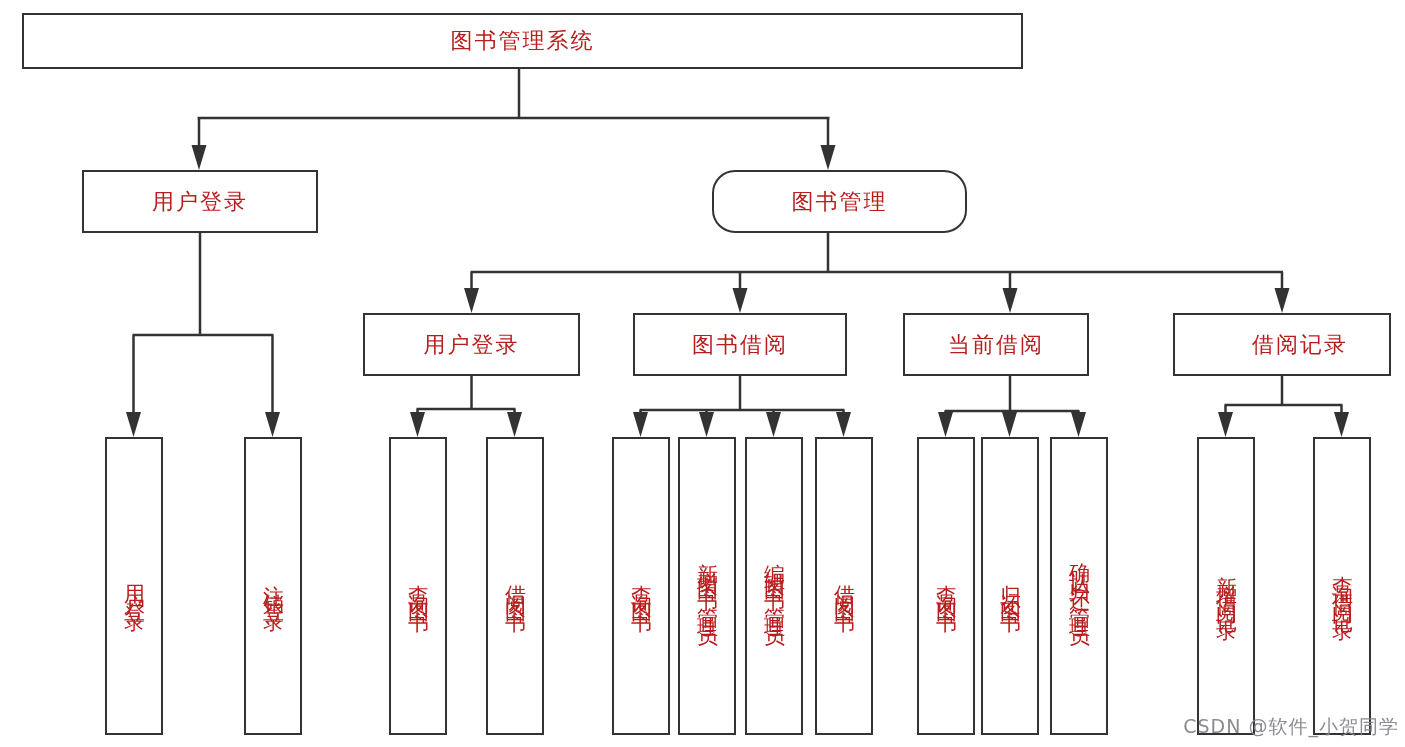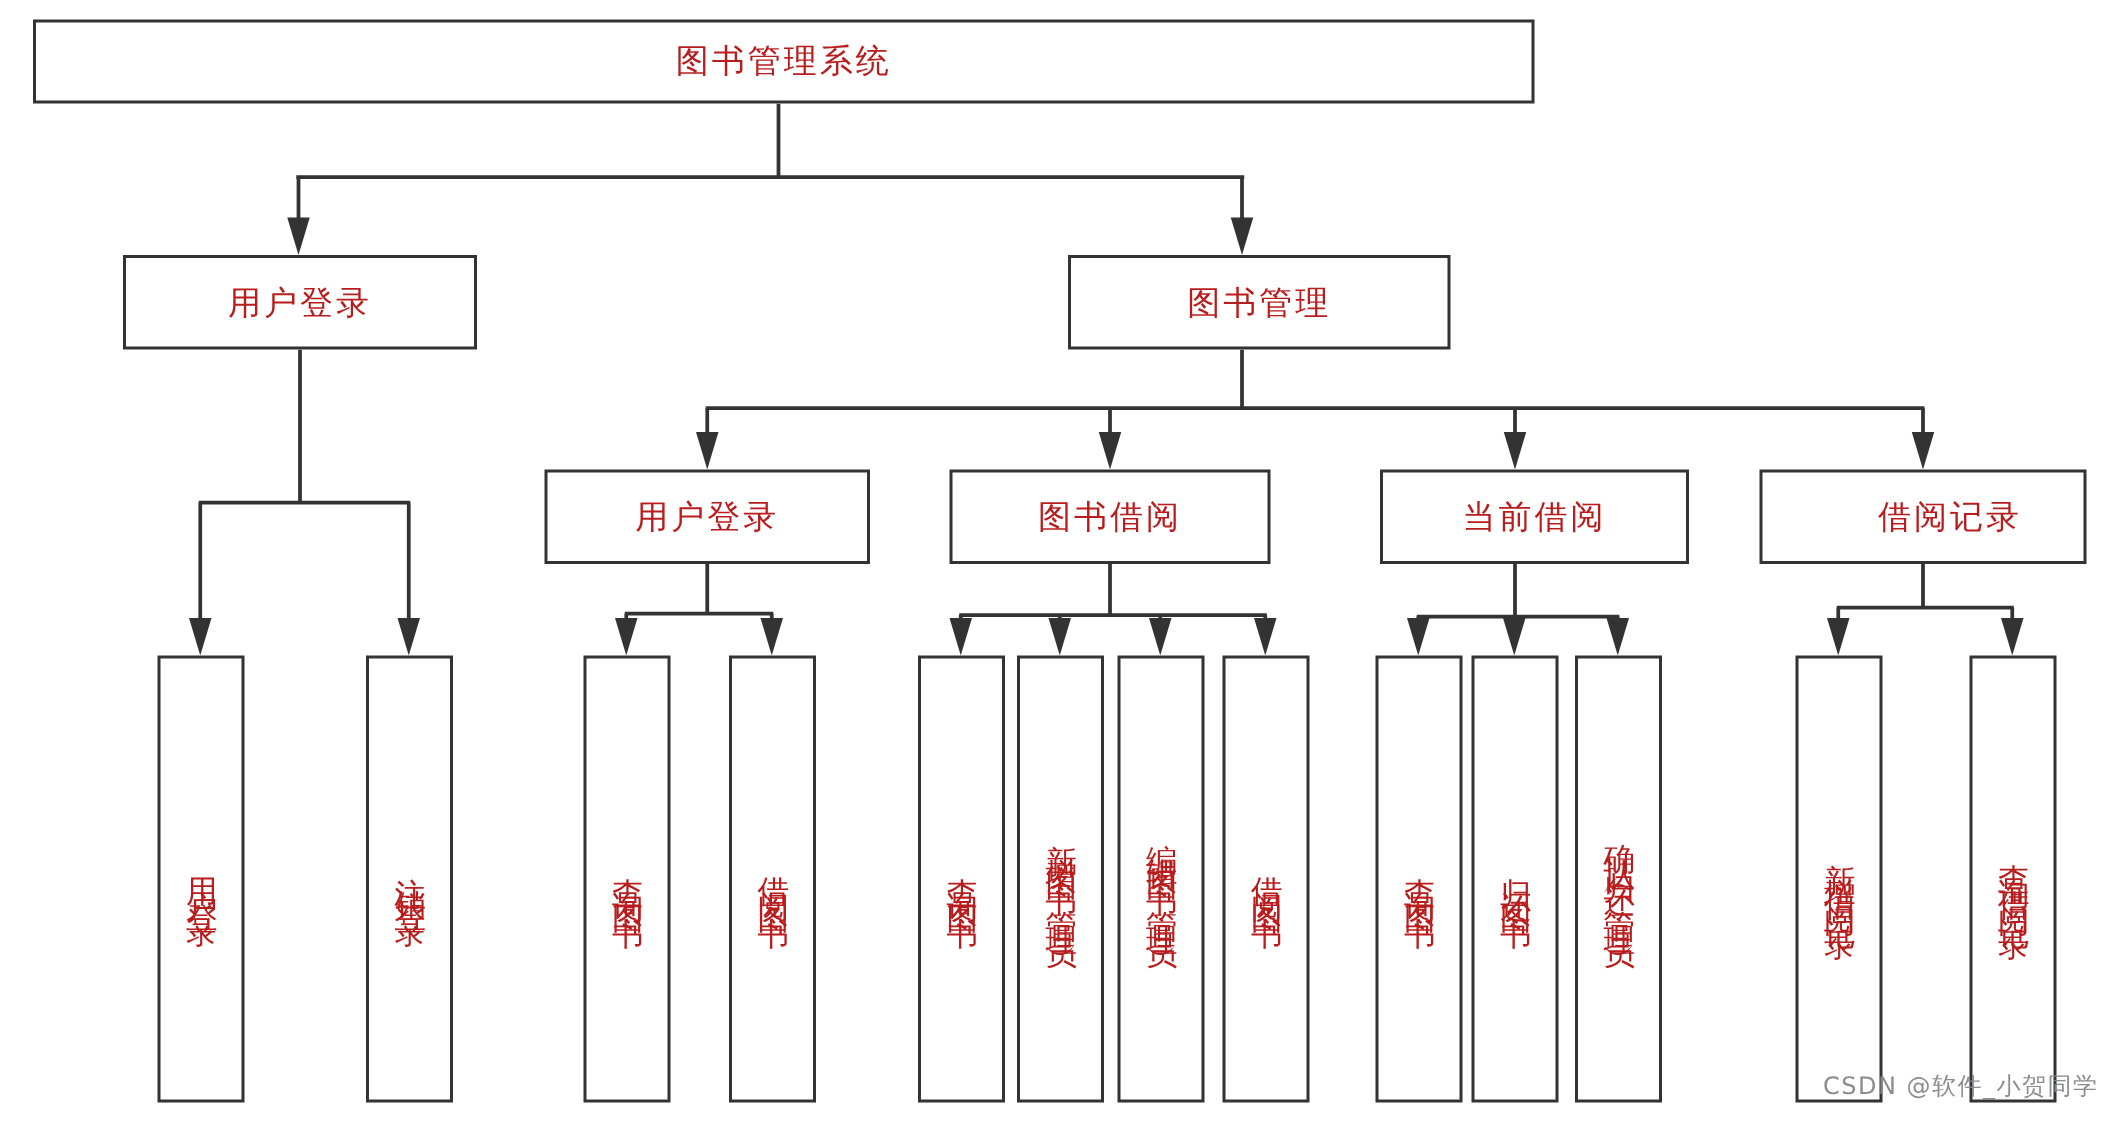--- a/index.html
+++ b/index.html
@@ -17,21 +17,21 @@
     color:#b91c1c;
   }
   .node.h{font-size:22px;letter-spacing:2px;white-space:nowrap;}
   .node.leaf{
     writing-mode:vertical-rl;text-orientation:mixed;
     font-size:21px;letter-spacing:9px;line-height:1;
     width:58px;top:437px;height:298px;
   }
   .watermark{
     position:absolute;z-index:2;right:6px;top:714px;
-    font-size:16px;letter-spacing:1px;color:#85858d;opacity:.95;
+    font-size:19px;letter-spacing:1px;color:#85858d;opacity:.95;
     white-space:nowrap;
   }
 </style>
 </head>
 <body>
 
 <div id="stage">
 
   <svg class="connectors" width="1405" height="747" viewBox="0 0 1405 747">
     <g stroke="#333333" stroke-width="2.5" fill="none">
@@ -69,25 +69,25 @@
       <polygon points="1002,412 1017,412 1009.5,437"></polygon>
       <polygon points="1071,412 1086,412 1078.5,437"></polygon>
       <polygon points="1218,412 1233,412 1225.5,437"></polygon>
       <polygon points="1334,412 1349,412 1341.5,437"></polygon>
     </g>
   </svg>
 
   <div class="node h" style="left:22px;top:13px;width:1001px;height:56px;">图书管理系统</div>
 
   <div class="node h" style="left:82px;top:170px;width:236px;height:63px;">用户登录</div>
-  <div class="node h" style="left:712px;top:170px;width:255px;height:63px;">图书管理</div>
+  <div class="node h" style="left:712px;top:170px;width:255px;height:63px;border-radius:23px;">图书管理</div>
 
   <div class="node h" style="left:363px;top:313px;width:217px;height:63px;">用户登录</div>
   <div class="node h" style="left:633px;top:313px;width:214px;height:63px;">图书借阅</div>
-  <div class="node h" style="left:903px;top:313px;width:206px;height:63px;margin-left:17px;">当前借阅</div>
+  <div class="node h" style="left:903px;top:313px;width:186px;height:63px;">当前借阅</div>
   <div class="node h" style="left:1173px;top:313px;width:218px;height:63px;padding-left:36px;">借阅记录</div>
 
   <div class="node leaf" style="left:105px;">用户登录</div>
   <div class="node leaf" style="left:244px;">注销登录</div>
 
   <div class="node leaf" style="left:389px;">查询图书</div>
   <div class="node leaf" style="left:486px;">借阅图书</div>
 
   <div class="node leaf" style="left:612px;">查询图书</div>
   <div class="node leaf" style="left:678px;">新增图书（管理员）</div>

